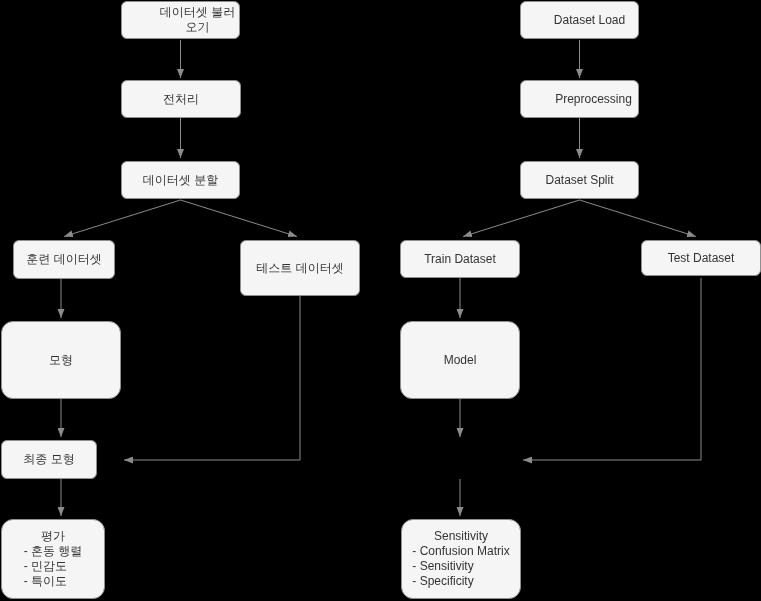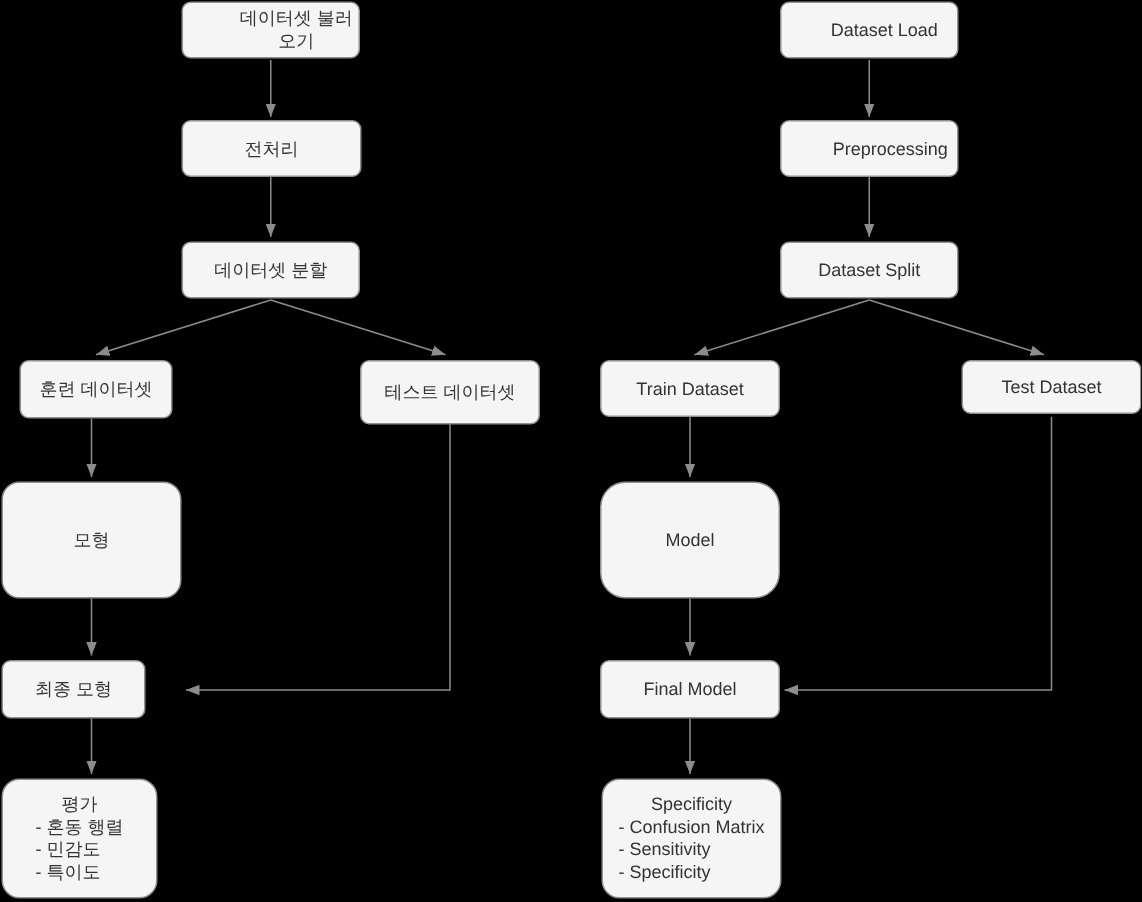--- a/index.html
+++ b/index.html
@@ -90,21 +90,21 @@
   </div>
 
   <div class="node" style="left:121px;top:161px;width:119px;height:38px;">
     <span>데이터셋 분할</span>
   </div>
 
   <div class="node" style="left:2px;top:240px;width:102px;height:39px;margin-left:11px;">
     <span>훈련 데이터셋</span>
   </div>
 
-  <div class="node" style="left:240px;top:240px;width:120px;height:43px;">
+  <div class="node" style="left:240px;top:240px;width:120px;height:56px;">
     <span>테스트 데이터셋</span>
   </div>
 
   <div class="node big" style="left:1px;top:321px;width:120px;height:78px;text-align:right;">
     <span>모형</span>
   </div>
 
   <div class="node" style="left:1px;top:440px;width:96px;height:39px;">
     <span>최종 모형</span>
   </div>
@@ -131,30 +131,27 @@
   </div>
 
   <div class="node" style="left:400px;top:240px;width:120px;height:38px;">
     <span>Train Dataset</span>
   </div>
 
   <div class="node" style="left:641px;top:240px;width:120px;height:36px;">
     <span>Test Dataset</span>
   </div>
 
-  <div class="node big" style="left:400px;top:321px;width:120px;height:78px;border-radius:17px;">
+  <div class="node big" style="left:400px;top:321px;width:120px;height:78px;">
     <span>Model</span>
   </div>
 
-  <div class="node" style="left:400px;top:440px;width:120px;height:39px;">
-    <span>Final Model</span>
-  </div>
 
   <div class="node big" style="left:401px;top:519px;width:120px;height:80px;">
-    <div>Specificity</div>
+    <div>Sensitivity</div>
     <div class="eval-items">
       <div>- Confusion Matrix</div>
       <div>- Sensitivity</div>
       <div>- Specificity</div>
     </div>
   </div>
 
 </div>
 
 </body></html>

